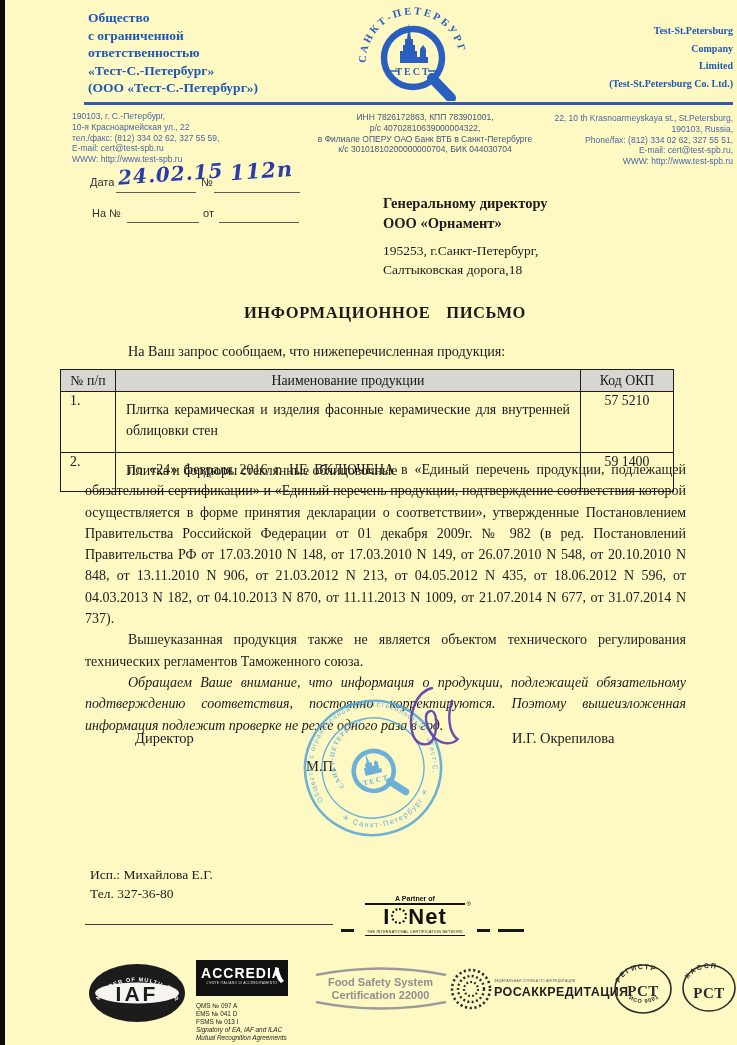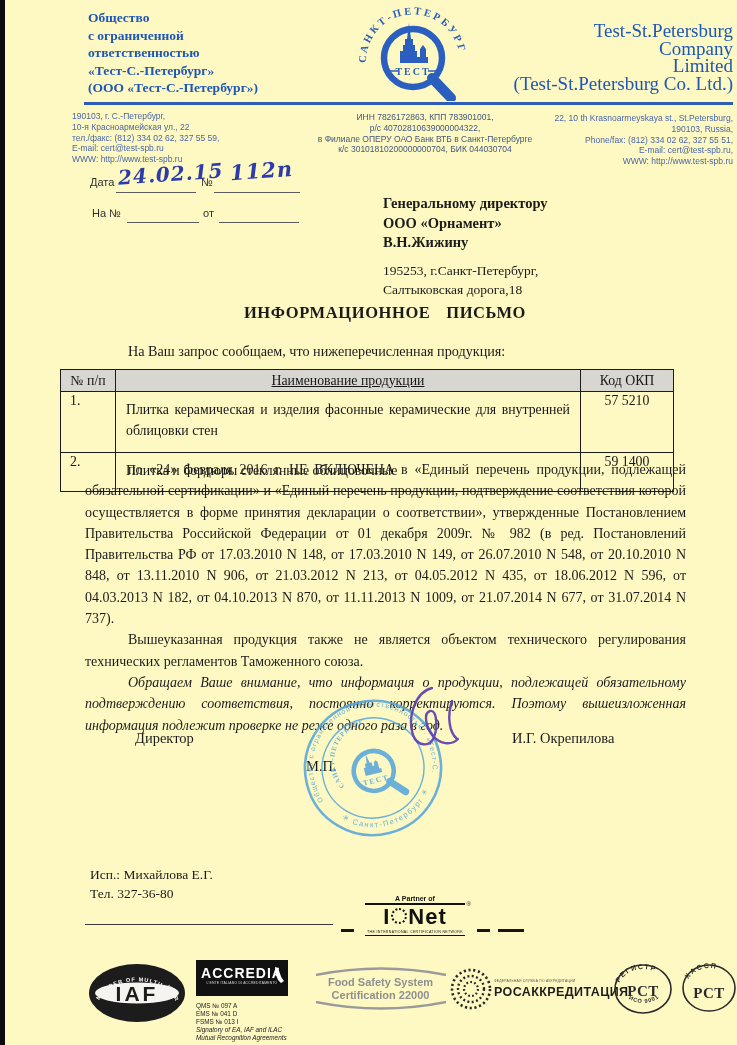--- a/index.html
+++ b/index.html
@@ -4,21 +4,21 @@
 <style>
   html,body{margin:0;padding:0;background:#e8e8e8;}
   .page{position:relative;width:737px;height:1045px;background:#fef9c3;overflow:hidden;
         font-family:"Liberation Serif",serif;color:#1b1b1b;}
   .scan-edge{position:absolute;left:0;top:0;width:5px;height:1045px;background:#0b0b0b;}
 
   
   .lh-left{position:absolute;left:88px;top:9px;font-size:13.5px;line-height:17.5px;
            font-weight:bold;color:#1e57b8;}
   .lh-right{position:absolute;left:498px;top:22px;width:235px;text-align:right;
-            font-size:19px;line-height:17.5px;font-weight:normal;color:#1e57b8;}
+            font-size:10px;line-height:17.5px;font-weight:bold;color:#1e57b8;}
   .lh-rule{position:absolute;left:84px;top:102px;width:649px;height:3px;background:#2e5cb8;}
   .logo-svg{position:absolute;left:352px;top:1px;}
 
   .contacts{position:absolute;font-family:"Liberation Sans",sans-serif;font-size:8.5px;
             line-height:10.8px;color:#4866a6;}
   .c-left{left:72px;top:111px;}
   .c-center{left:295px;top:112px;width:260px;text-align:center;color:#41567e;}
   .c-right{left:505px;top:113px;width:228px;text-align:right;}
 
   
@@ -36,21 +36,21 @@
   .doc-title{position:absolute;left:85px;top:303px;width:600px;text-align:center;
              font-size:16.5px;font-weight:bold;letter-spacing:.6px;word-spacing:11px;}
   .intro{position:absolute;left:85px;top:343px;width:601px;font-size:14.2px;text-indent:43px;}
 
   
   .prod-table{position:absolute;left:60px;top:369px;border-collapse:collapse;
               font-size:13.8px;color:#161616;}
   .prod-table td,.prod-table th{border:1.4px solid #1b1b1b;padding:1px 6px;vertical-align:top;}
   .prod-table th{background:#d8d6d1;font-weight:normal;height:21px;vertical-align:middle;padding:0;}
   .col-num{width:54px;}
-  .col-name{width:464px;text-decoration:underline;}
+  .col-name{width:464px;}
   .col-code{width:92px;text-align:center;}
   .cell-name{text-align:justify;padding:8px 10px !important;line-height:20.5px;}
   .cell-code{text-align:center;}
   .cell-num{padding-left:9px !important;}
 
   
   .body-text{position:absolute;left:85px;top:459px;width:601px;text-align:justify;
              font-size:14px;line-height:21.3px;}
   .body-text p{margin:0;text-indent:43px;}
   .body-text .it{font-style:italic;}
@@ -158,21 +158,20 @@
   <span class="hand" style="left:230px;top:158px;font-size:21px;">112п</span>
 
   <span class="ref-label" style="left:92px;top:207px;">На №</span>
   <div class="u-line" style="left:127px;top:222px;width:72px;"></div>
   <span class="ref-label" style="left:203px;top:207px;">от</span>
   <div class="u-line" style="left:219px;top:222px;width:80px;"></div>
 
   <div class="recipient">
     <div class="bold">Генеральному директору</div>
     <div class="bold">ООО «Орнамент»</div>
-    <div class="bold">В.Н.Жижину</div>
     <div class="addr">
       <div>195253, г.Санкт-Петербург,</div>
       <div>Салтыковская дорога,18</div>
     </div>
   </div>
 
   <div class="doc-title">ИНФОРМАЦИОННОЕ ПИСЬМО</div>
   <div class="intro">На Ваш запрос сообщаем, что нижеперечисленная продукция:</div>
 
   <table class="prod-table">

